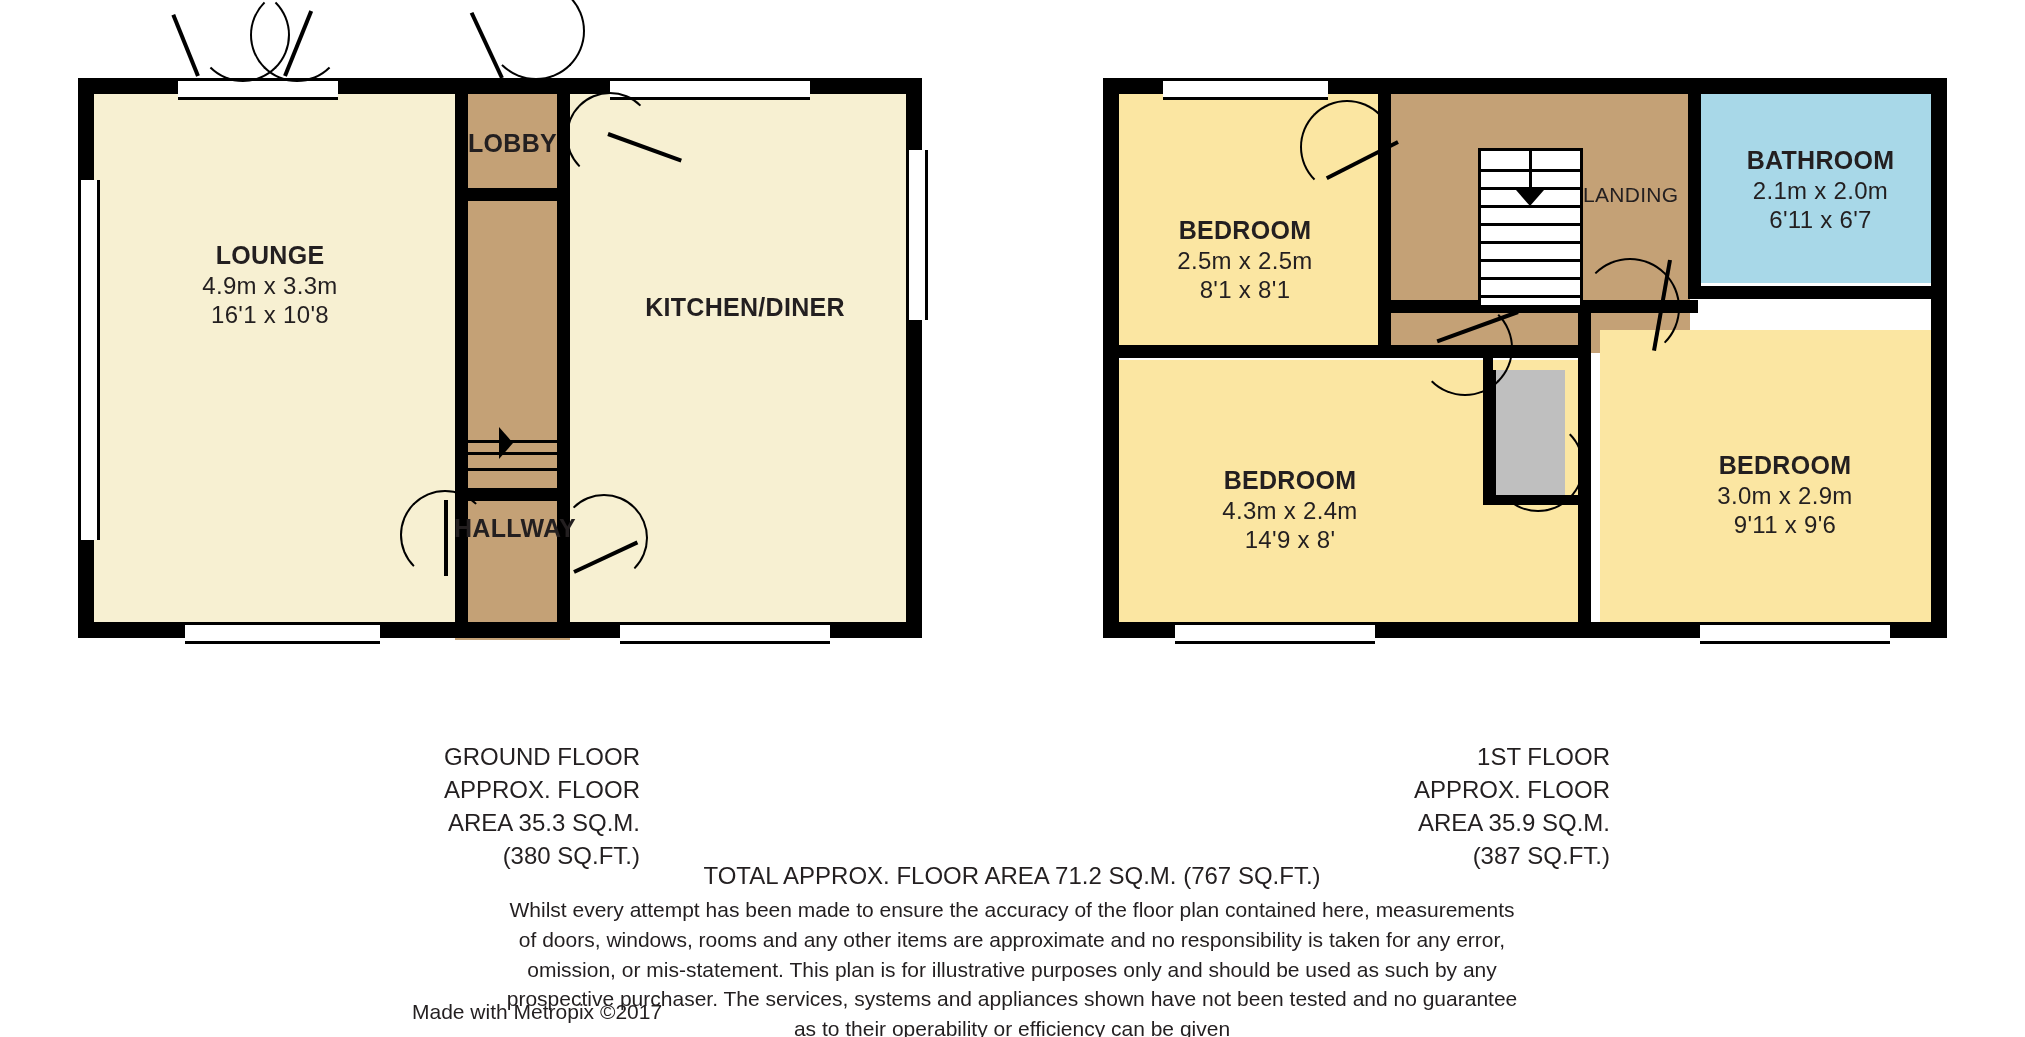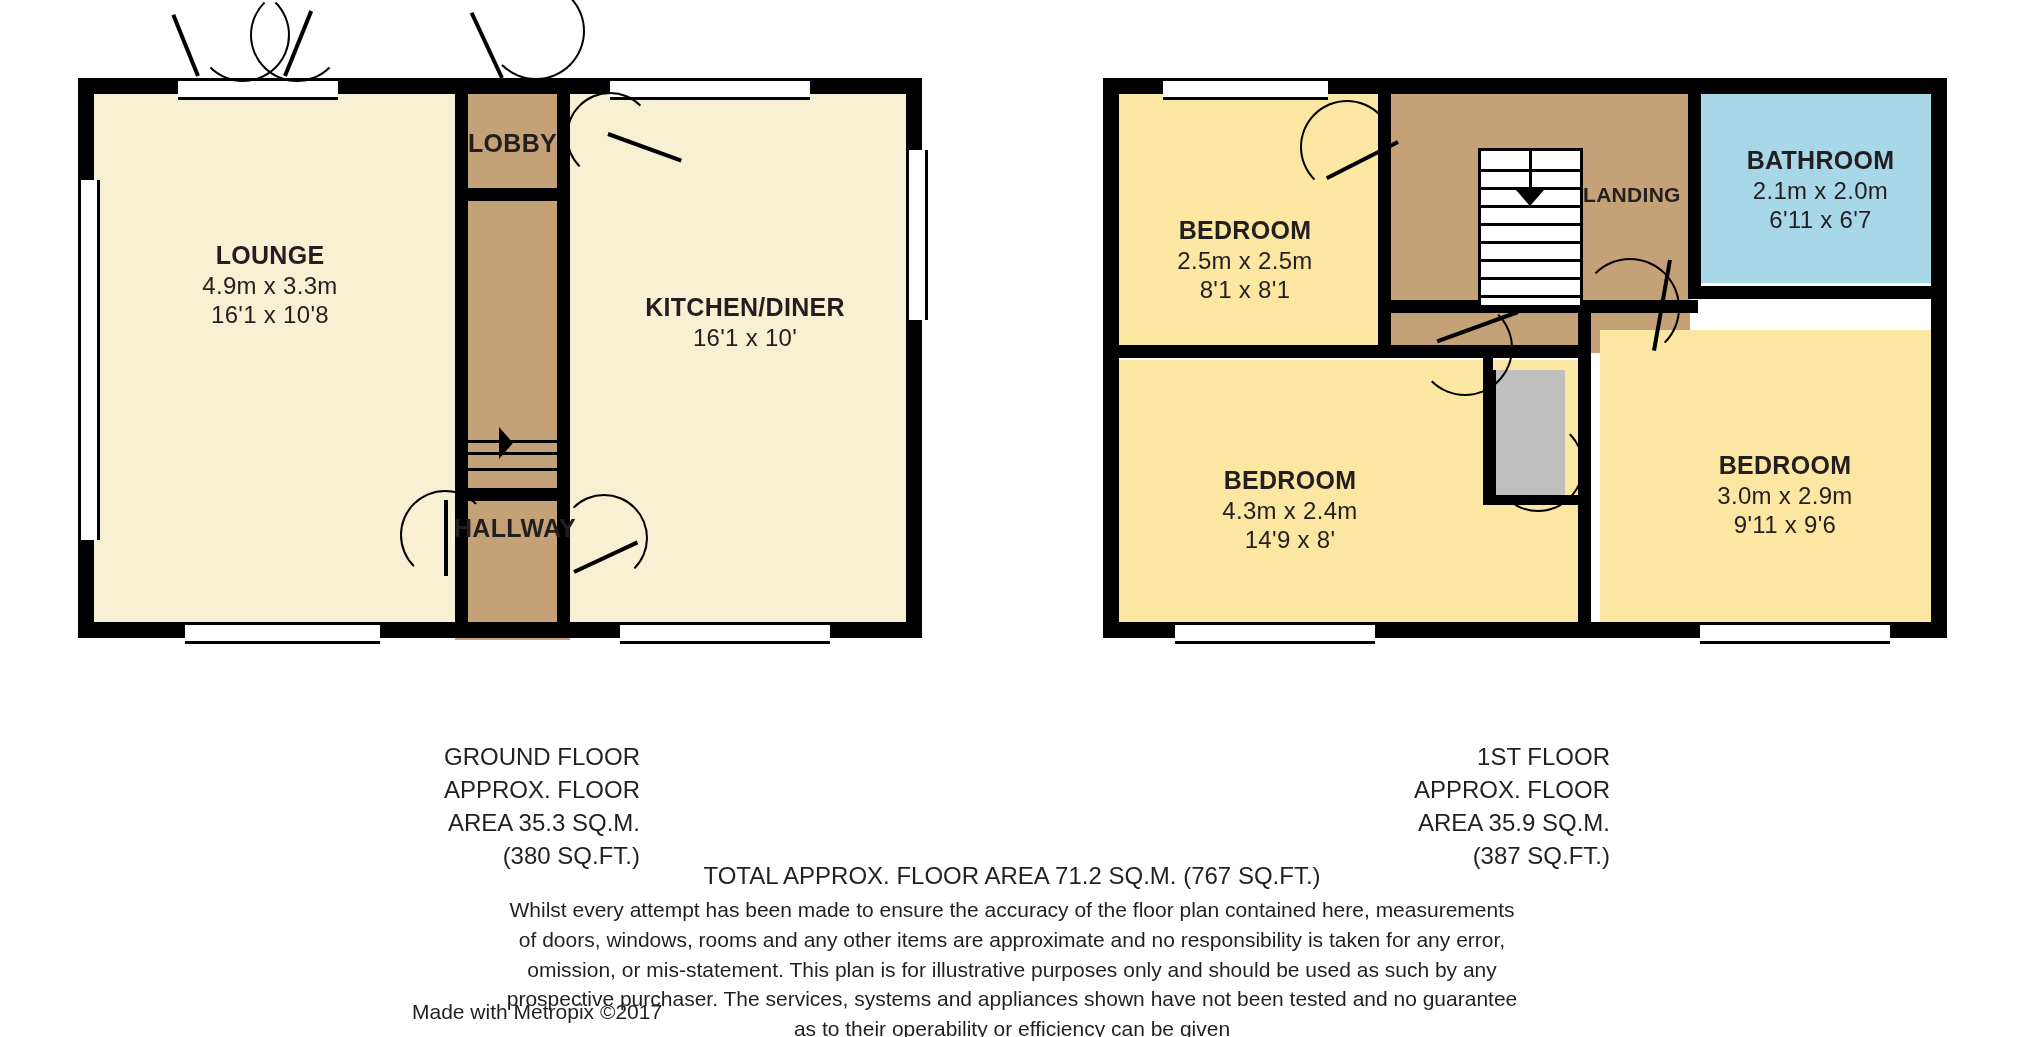--- a/index.html
+++ b/index.html
@@ -57,21 +57,21 @@
     white-space: nowrap;
     color: #231f20;
   }
   .label .dim {
     font-size: 24px;
     font-weight: normal;
     display: block;
   }
   .label-small {
     font-size: 21px;
-    font-weight: bold;
+    font-weight: normal;
   }
 
   .door-arc {
     position: absolute;
     border: 2.5px solid #000;
     border-radius: 50%;
   }
   .door-leaf {
     position: absolute;
     background: #000;
@@ -185,21 +185,20 @@
     <span class="dim">4.9m x 3.3m</span>
     <span class="dim">16'1 x 10'8</span>
   </div>
 
   <div class="label" style="left:450px; top:128px; width:125px;">
     <span>LOBBY</span>
   </div>
 
   <div class="label" style="left:585px; top:292px; width:320px;">
     <span>KITCHEN/DINER</span>
-    <span class="dim">16'1 x 10'</span>
   </div>
 
   <div class="label" style="left:440px; top:513px; width:150px;">
     <span>HALLWAY</span>
   </div>
 </div>
 
 <div class="plan">
 
   <div class="room fill-yellow" style="left:1110px; top:88px; width:270px; height:265px;"></div>

